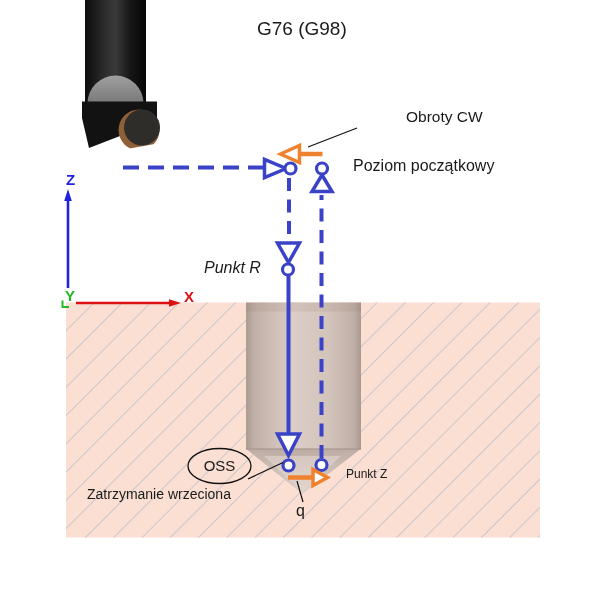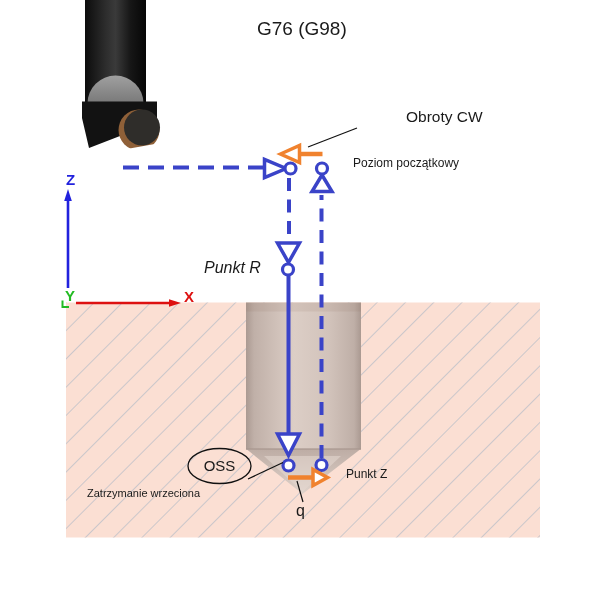--- a/index.html
+++ b/index.html
@@ -5,24 +5,24 @@
   html,body{margin:0;padding:0;background:#ffffff;}
   #stage{
     position:relative;width:600px;height:600px;background:#ffffff;overflow:hidden;
     font-family:"Liberation Sans", sans-serif;
     padding-left:28px;
   }
   #stage svg{position:absolute;left:0;top:0;}
   .lbl{position:absolute;color:#1a1a1a;white-space:nowrap;line-height:1.1;}
   .lbl-title{left:257px;top:19px;font-size:19px;}
   .lbl-obroty{left:358px;top:108px;font-size:15.5px;margin-left:48px;}
-  .lbl-poziom{left:353px;top:157px;font-size:12px;}
+  .lbl-poziom{left:353px;top:157px;font-size:16px;}
   .lbl-punkt-r{left:204px;top:259px;font-size:16px;font-style:italic;}
   .lbl-punkt-z{left:346px;top:468px;font-size:12px;}
-  .lbl-zatrzymanie{left:87px;top:487px;font-size:11px;}
+  .lbl-zatrzymanie{left:87px;top:487px;font-size:14px;}
   .lbl-q{left:296px;top:502px;font-size:16px;}
   .lbl-oss{
     left:188px;top:448px;width:63px;height:36px;font-size:15px;
     display:flex;align-items:center;justify-content:center;
   }
   .axis-lbl{position:absolute;font-weight:bold;font-size:15px;}
   .axis-z{left:66px;top:171px;color:#2222dd;}
   .axis-y{left:65px;top:287px;color:#22bb22;}
   .axis-x{left:184px;top:288px;color:#dd1111;}
 </style>

